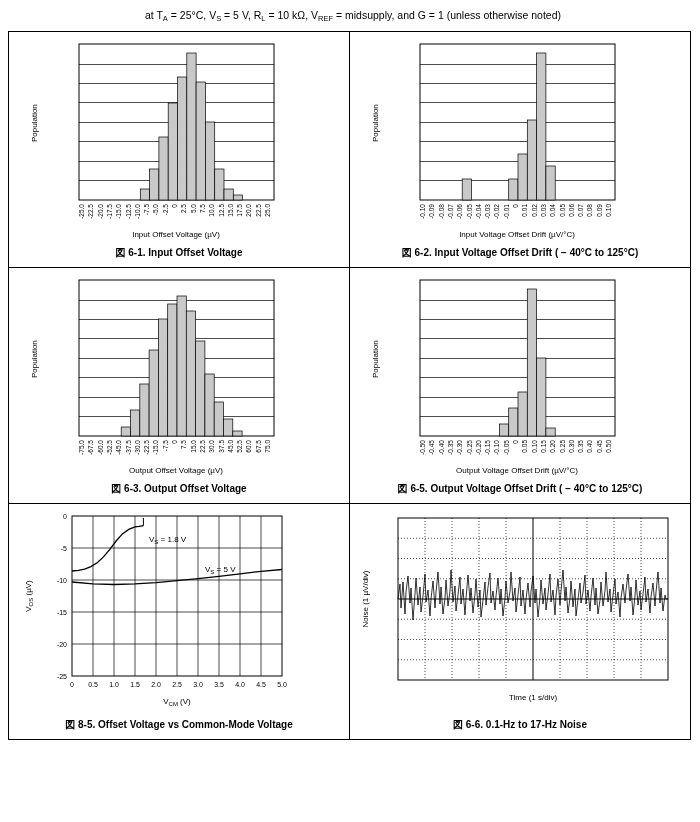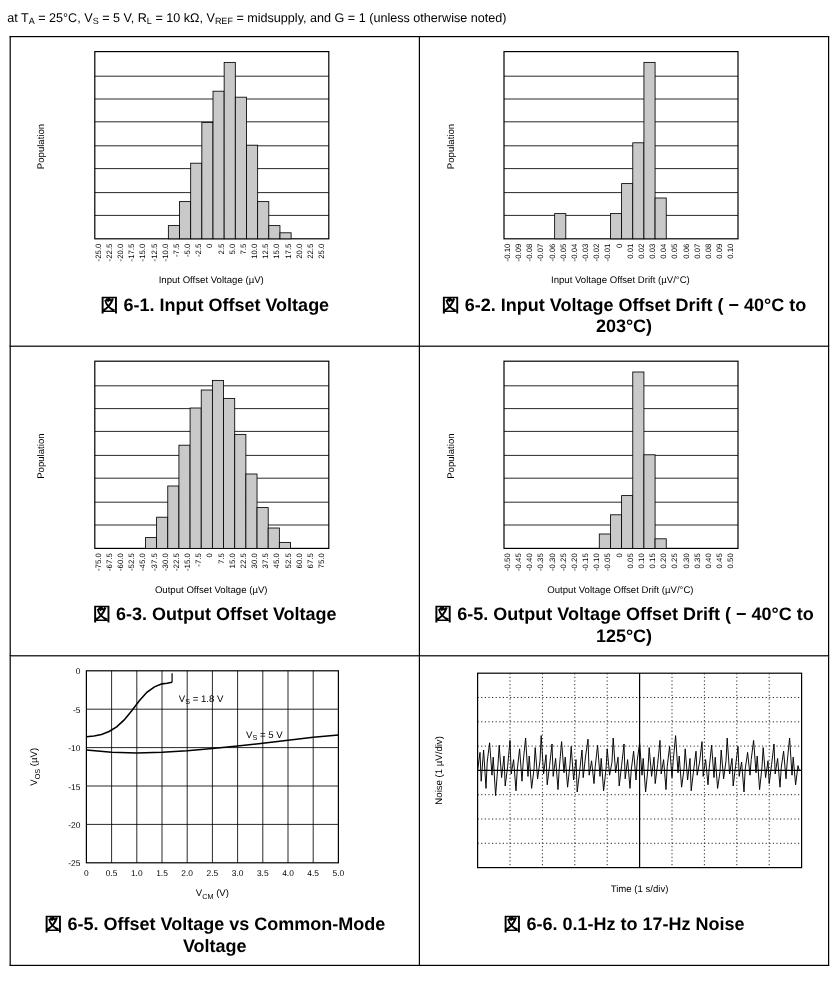--- a/index.html
+++ b/index.html
@@ -12,20 +12,21 @@
     height: 822px;
     font-family: "Liberation Sans", sans-serif;
     color: #000000;
     position: relative;
     overflow: hidden;
   }
   .conditions {
     font-size: 10.5px;
     padding: 9px 0 7px 6px;
     line-height: 1.3;
+    text-align: center;
   }
   .conditions sub { font-size: 7.5px; vertical-align: -0.25em; }
 
   .grid {
     margin: 0 6px 0 8px;
     border: 1px solid #000;
     border-collapse: collapse;
     width: 630px;
     box-sizing: border-box;
   }
@@ -36,21 +37,21 @@
     padding: 0;
     box-sizing: border-box;
   }
   .fig-wrap {
     position: relative;
     height: 210px;
     width: 100%;
   }
   .caption {
     text-align: center;
-    font-size: 15px;
+    font-size: 10px;
     font-weight: bold;
     padding: 4px 0 7px 0;
   }
   .caption .jp { font-family: "DejaVu Sans", sans-serif; font-weight: bold; }
 
   svg { display: block; margin: 0 auto; }
   text { font-family: "Liberation Sans", sans-serif; }
 </style>
 </head>
 <body>
@@ -163,21 +164,21 @@
               <text x="242.4" y="172" transform="rotate(-90 242.4 172)" text-anchor="end">0.08</text>
               <text x="251.7" y="172" transform="rotate(-90 251.7 172)" text-anchor="end">0.09</text>
               <text x="261.0" y="172" transform="rotate(-90 261.0 172)" text-anchor="end">0.10</text>
             </g>
             <text x="167" y="205" font-size="8" text-anchor="middle">Input Voltage Offset Drift (µV/°C)</text>
           </g>
         </svg>
       </div>
       <div class="caption">
         <span class="jp">図</span>
-        <span>6-2. Input Voltage Offset Drift ( − 40°C to 203°C)</span>
+        <span>6-2. Input Voltage Offset Drift ( − 40°C to 125°C)</span>
       </div>
     </td>
   </tr>
   <tr>
     <td class="cell">
       <div class="fig-wrap">
         <svg width="340" height="208" viewBox="0 0 340 208">
           <g>
             <rect x="70" y="12" width="195" height="156" fill="#ffffff" stroke="#000" stroke-width="1"></rect>
             <line x1="70" y1="32.5" x2="265" y2="32.5" stroke="#000" stroke-width="0.7"></line>
@@ -336,21 +337,21 @@
               <text x="252" y="183">4.5</text>
               <text x="273" y="183">5.0</text>
             </g>
             <text x="22" y="92" font-size="8" text-anchor="middle" transform="rotate(-90 22 92)">V<tspan font-size="6" dy="2">OS</tspan><tspan dy="-2"> (µV)</tspan></text>
             <text x="168" y="200" font-size="8" text-anchor="middle">V<tspan font-size="6" dy="2">CM</tspan><tspan dy="-2"> (V)</tspan></text>
           </g>
         </svg>
       </div>
       <div class="caption">
         <span class="jp">図</span>
-        <span>6-5. Offset Voltage vs Common-Mode Voltage</span>
+        <span>8-5. Offset Voltage vs Common-Mode Voltage</span>
       </div>
     </td>
     <td class="cell">
       <div class="fig-wrap">
         <svg width="340" height="208" viewBox="0 0 340 208">
           <g>
             <rect x="48" y="14" width="270" height="162" fill="#ffffff" stroke="#000" stroke-width="1"></rect>
             <g stroke="#000" stroke-width="0.7" stroke-dasharray="1,2">
               <line x1="75" y1="14" x2="75" y2="176"></line>
               <line x1="102" y1="14" x2="102" y2="176"></line>

